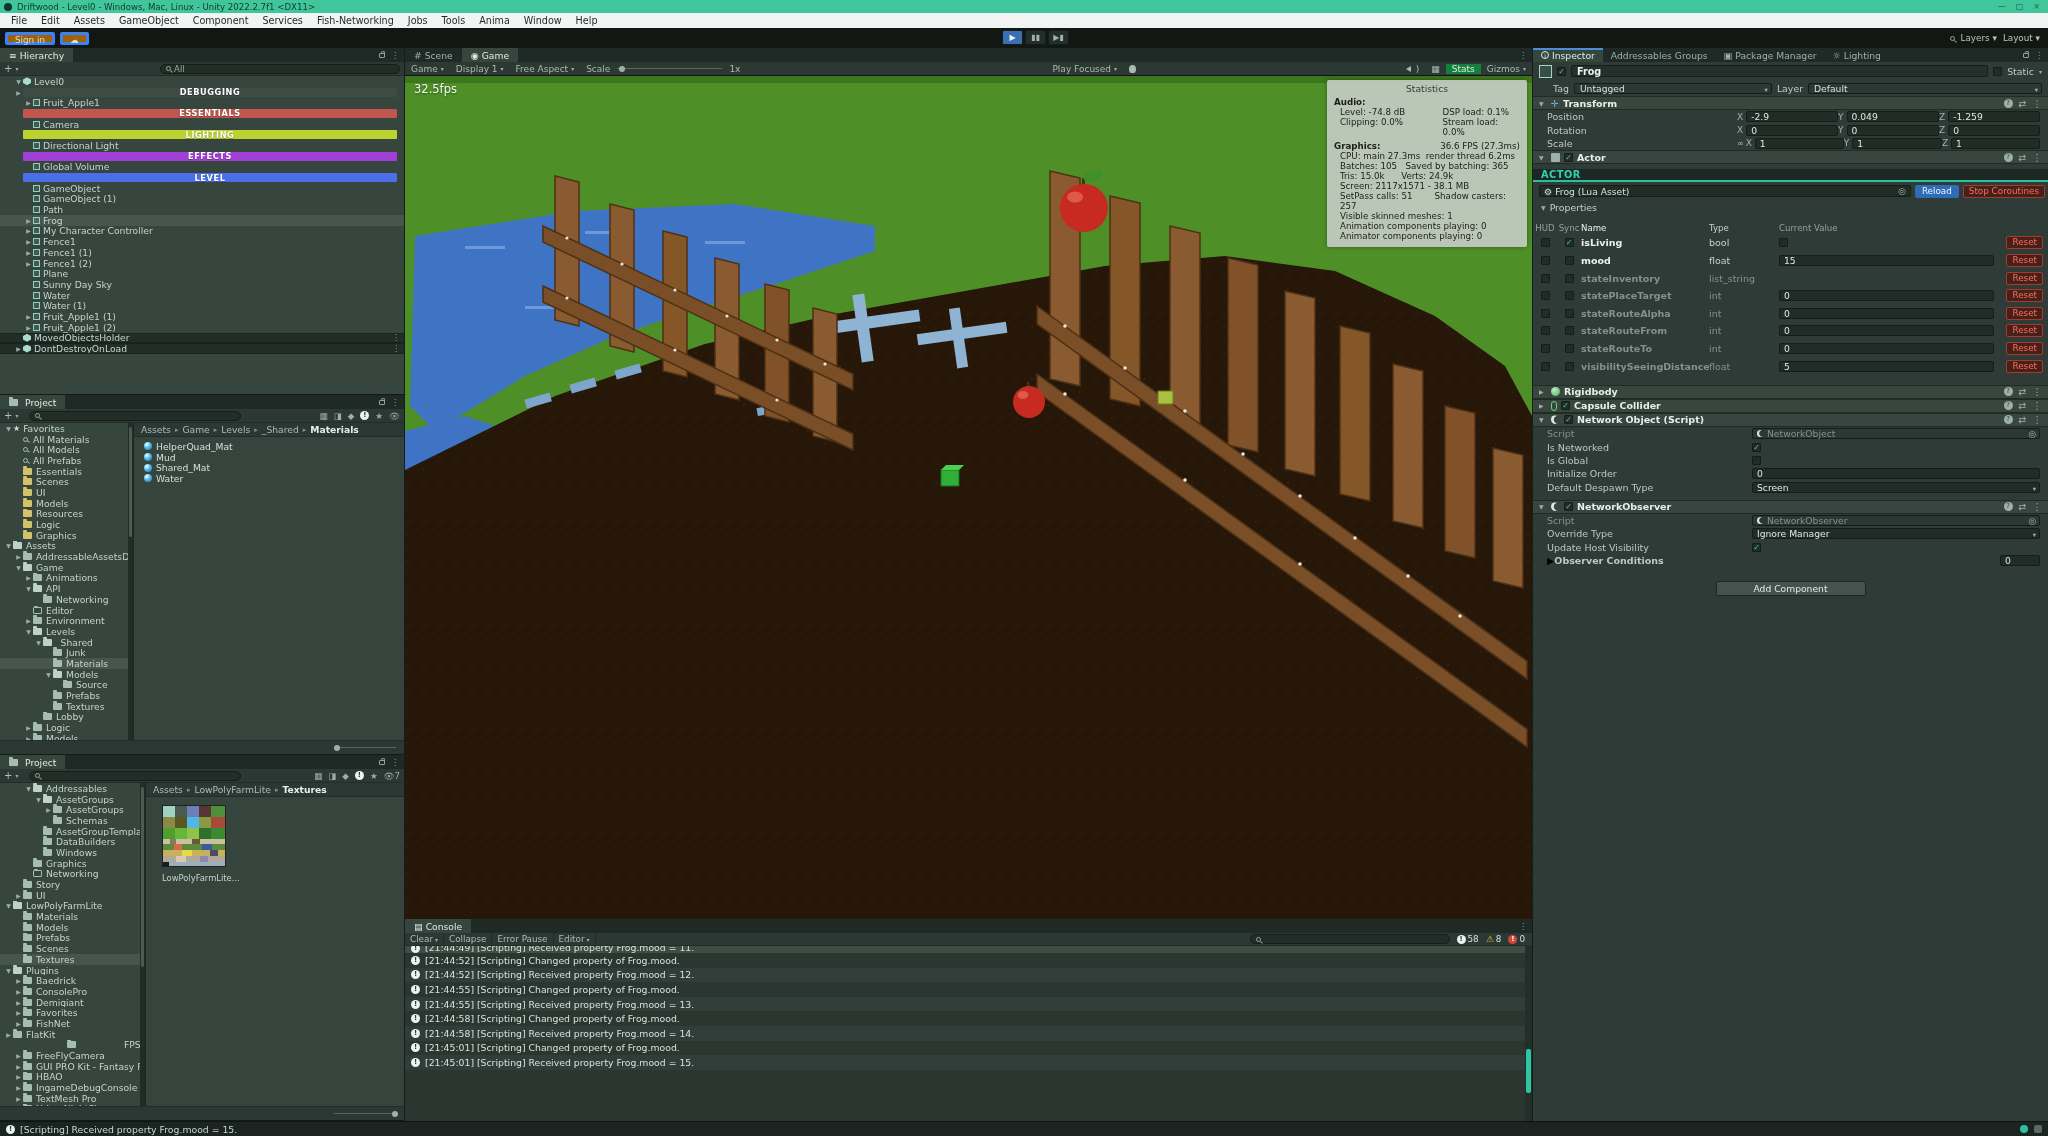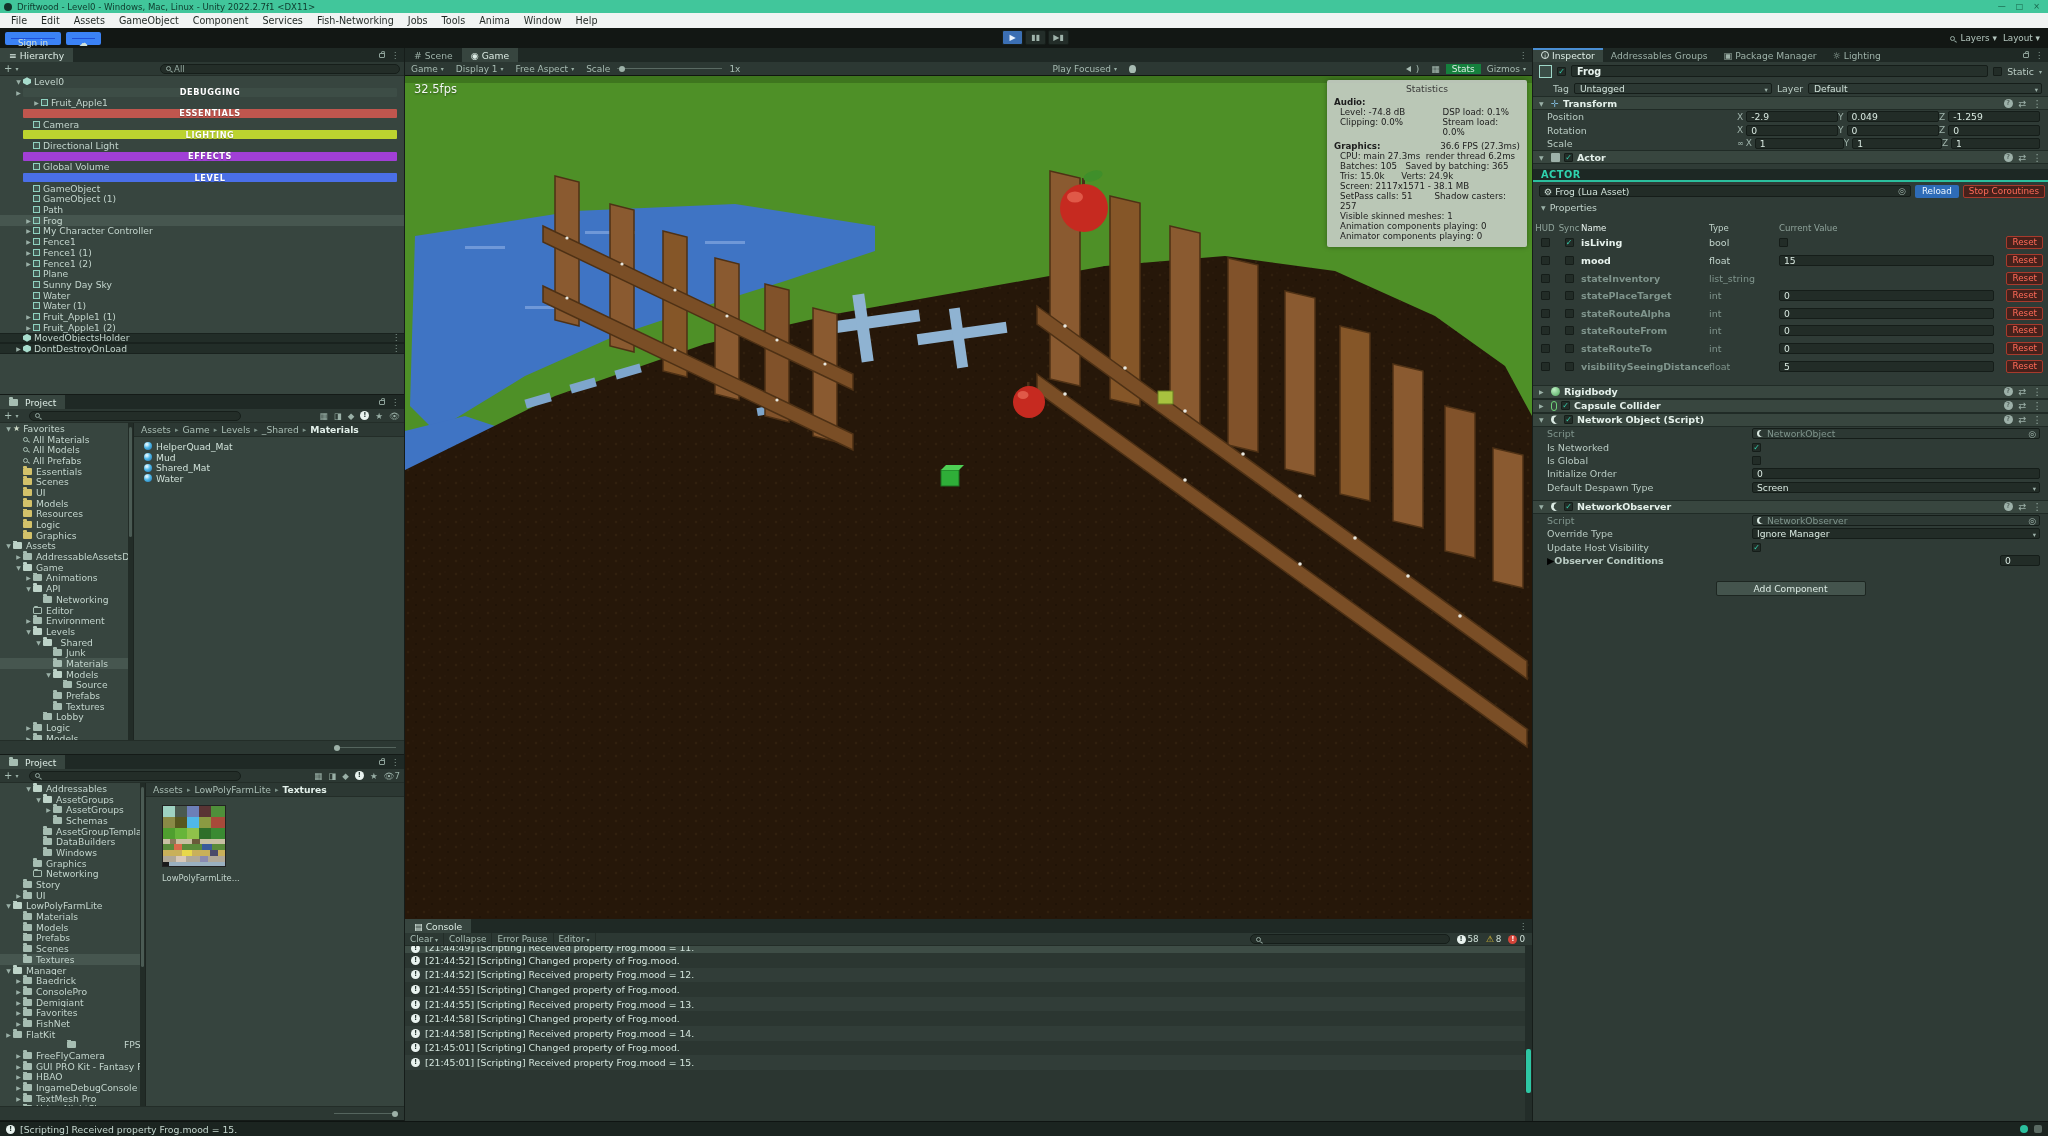--- a/index.html
+++ b/index.html
@@ -10,21 +10,21 @@
   
   #titlebar { position:absolute; left:0; top:0; width:2048px; height:13px; background:#41c69b;
     display:flex; align-items:center; font-size:8.6px; color:#0e3a2c; }
   #titlebar .ubadge { width:8px; height:8px; border-radius:50%; background:#12332a; margin:0 5px 0 4px; }
   #titlebar .winbtns { margin-left:auto; display:flex; gap:10px; padding-right:8px; color:#176249; font-size:8px; }
   #menubar { position:absolute; left:0; top:13px; width:2048px; height:15px; background:#f1f4f3;
     display:flex; align-items:center; padding-left:4px; }
   .menu-item { font-size:9.6px; color:#1f2723; padding:0 7px; }
   #maintoolbar { position:absolute; left:0; top:28px; width:2048px; height:20px; background:#121714;
     display:flex; align-items:center; }
-  .tb-btn { height:13px; background:#1d4ed8; border:6px solid #3b82f6; border-radius:2px; color:#cfe0d8;
+  .tb-btn { height:13px; background:#a16207; border:3px solid #3b82f6; border-radius:2px; color:#cfe0d8;
     font-size:8.8px; line-height:11px; padding:0 7px; margin-left:5px;text-align:right; }
   #playctrl { position:absolute; left:1002px; top:2px; display:flex; gap:2px; }
   .play-btn { width:21px; height:15px; background:#232d29; border:1px solid #161e1a; border-radius:2px;
     color:#9fb3ab; font-size:8px; display:flex; align-items:center; justify-content:center; }
   .play-btn.active { background:#3b6fb4; color:#eaf4ff; }
   #tb-right { margin-left:auto; display:flex; align-items:center; gap:6px; padding-right:8px; color:#b4c6be; font-size:8.8px; }
   .mag { width:5px; height:5px; border:1px solid #93a79f; border-radius:50%; position:relative; flex:none; }
   .mag::after { content:""; position:absolute; width:3px; height:1px; background:#93a79f; right:-3px; bottom:-2px; transform:rotate(40deg); }
 
   
@@ -264,21 +264,21 @@
         <div id="hier-tree">
             <div class="trow" style="padding-left: 14px;">
               <span class="arrow">▼</span>
               <span class="scene-icon"></span>
               <span>Level0</span>
             </div>
             <div class="trow" style="padding-left: 14px;">
               <span class="arrow">▶</span>
               <span class="divider-bar" style="background: rgb(61, 77, 70);">DEBUGGING</span>
             </div>
-            <div class="trow" style="padding-left: 24px; margin-left: 8px;">
+            <div class="trow" style="padding-left: 24px;">
               <span class="arrow">▶</span>
               <span class="cube-icon"></span>
               <span>Fruit_Apple1</span>
             </div>
             <div class="trow" style="padding-left: 14px;">
               <span class="arrow"></span>
               <span class="divider-bar" style="background: rgb(192, 86, 78);">ESSENTIALS</span>
             </div>
             <div class="trow" style="padding-left: 24px;">
               <span class="arrow"></span>
@@ -722,21 +722,21 @@
                 <span>Scenes</span>
               </div>
               <div class="trow sel" style="padding-left: 14px;">
                 <span class="arrow"></span>
                 <span class="folder-icon"></span>
                 <span>Textures</span>
               </div>
               <div class="trow" style="padding-left: 4px;">
                 <span class="arrow">▼</span>
                 <span class="folder-icon open"></span>
-                <span>Manager</span>
+                <span>Plugins</span>
               </div>
               <div class="trow" style="padding-left: 14px;">
                 <span class="arrow">▶</span>
                 <span class="folder-icon"></span>
                 <span>Baedrick</span>
               </div>
               <div class="trow" style="padding-left: 14px;">
                 <span class="arrow">▶</span>
                 <span class="folder-icon"></span>
                 <span>ConsolePro</span>

